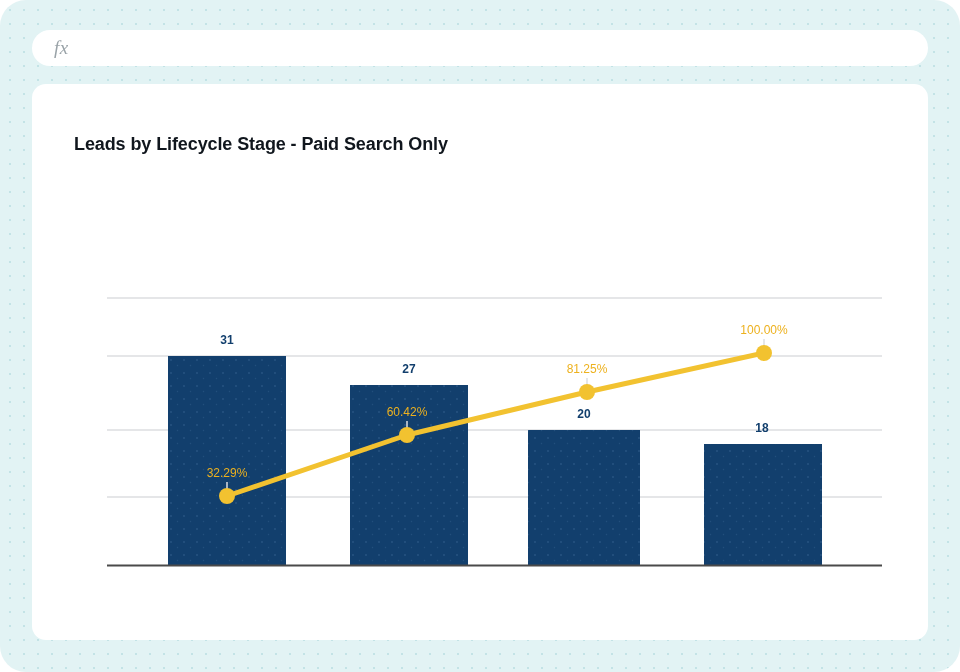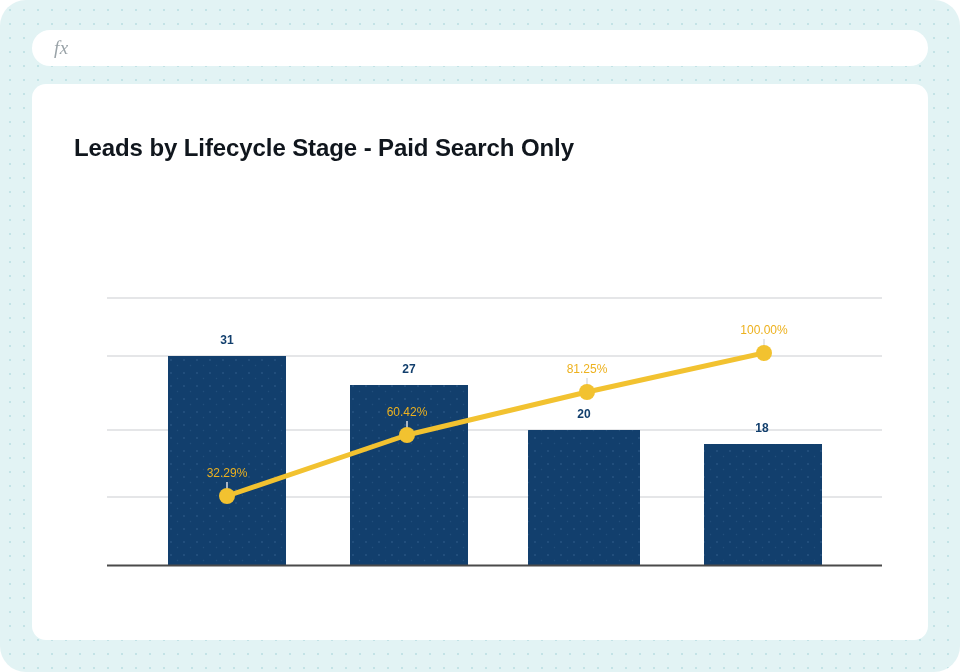--- a/index.html
+++ b/index.html
@@ -49,21 +49,21 @@
   .chart-card{
     position:absolute;
     left:32px;top:84px;
     width:896px;height:556px;
     background:#ffffff;
     border-radius:14px;
   }
   .chart-title{
     position:absolute;
     left:42px;top:50px;
-    font-size:24px;
+    font-size:18px;
     font-weight:bold;
     color:#10161d;
     letter-spacing:-0.1px;
     white-space:nowrap;
   }
   .plot{
     position:absolute;
     left:0;top:0;width:896px;height:556px;margin-left:32px;
   }
   .plot svg{display:block;}

